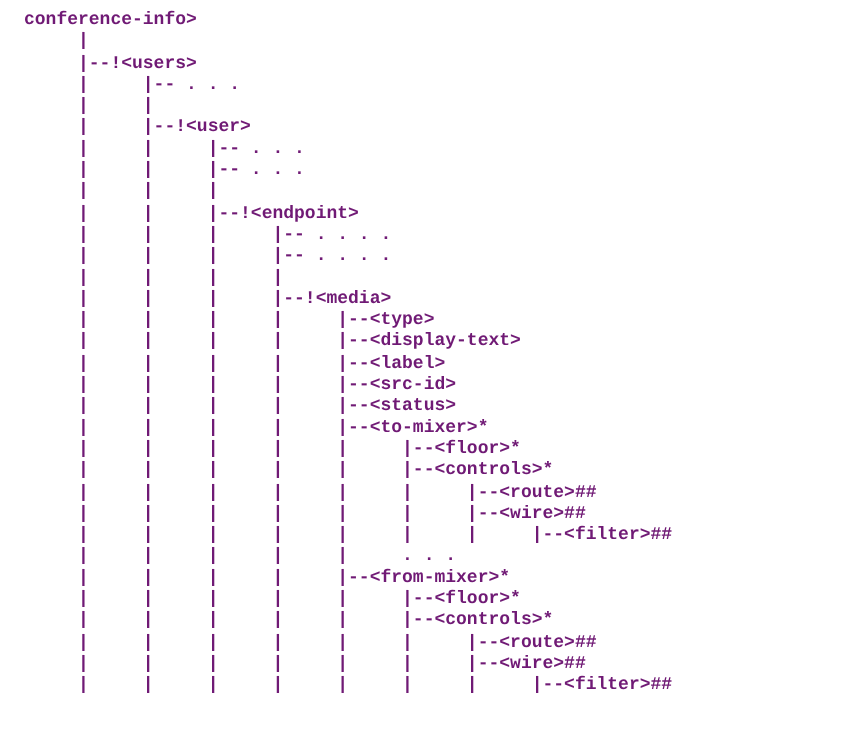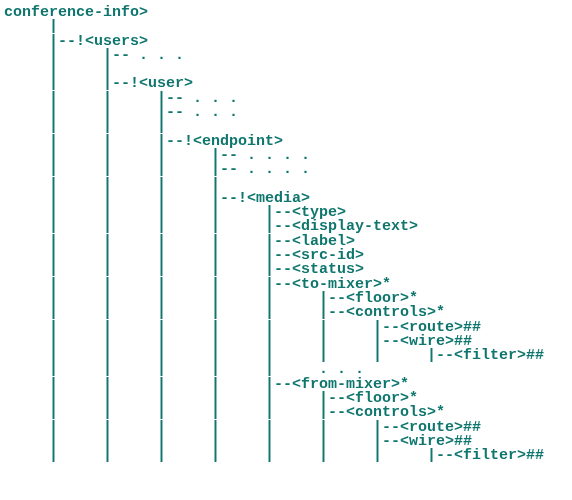--- a/index.html
+++ b/index.html
@@ -7,26 +7,26 @@
     padding: 0;
     background: #fff;
   }
   body {
     width: 572px;
     height: 500px;
     overflow: hidden;
   }
   pre {
     margin: 0;
-    padding: 6px 0 0 4px;
+    padding: 6px 0 0 16px;
     font-family: "Courier New", Courier, monospace;
-    font-size: 15px;
+    font-size: 12px;
     line-height: 14.3px;
     font-weight: bold;
-    color: #0f766e;
+    color: #701a75;
     white-space: pre;
   }
 </style>
 </head>
 <body>
 
 <pre><span>conference-info&gt;</span>
 <span id="tree-body">     |
      |--!&lt;users&gt;
      |     |-- . . .

